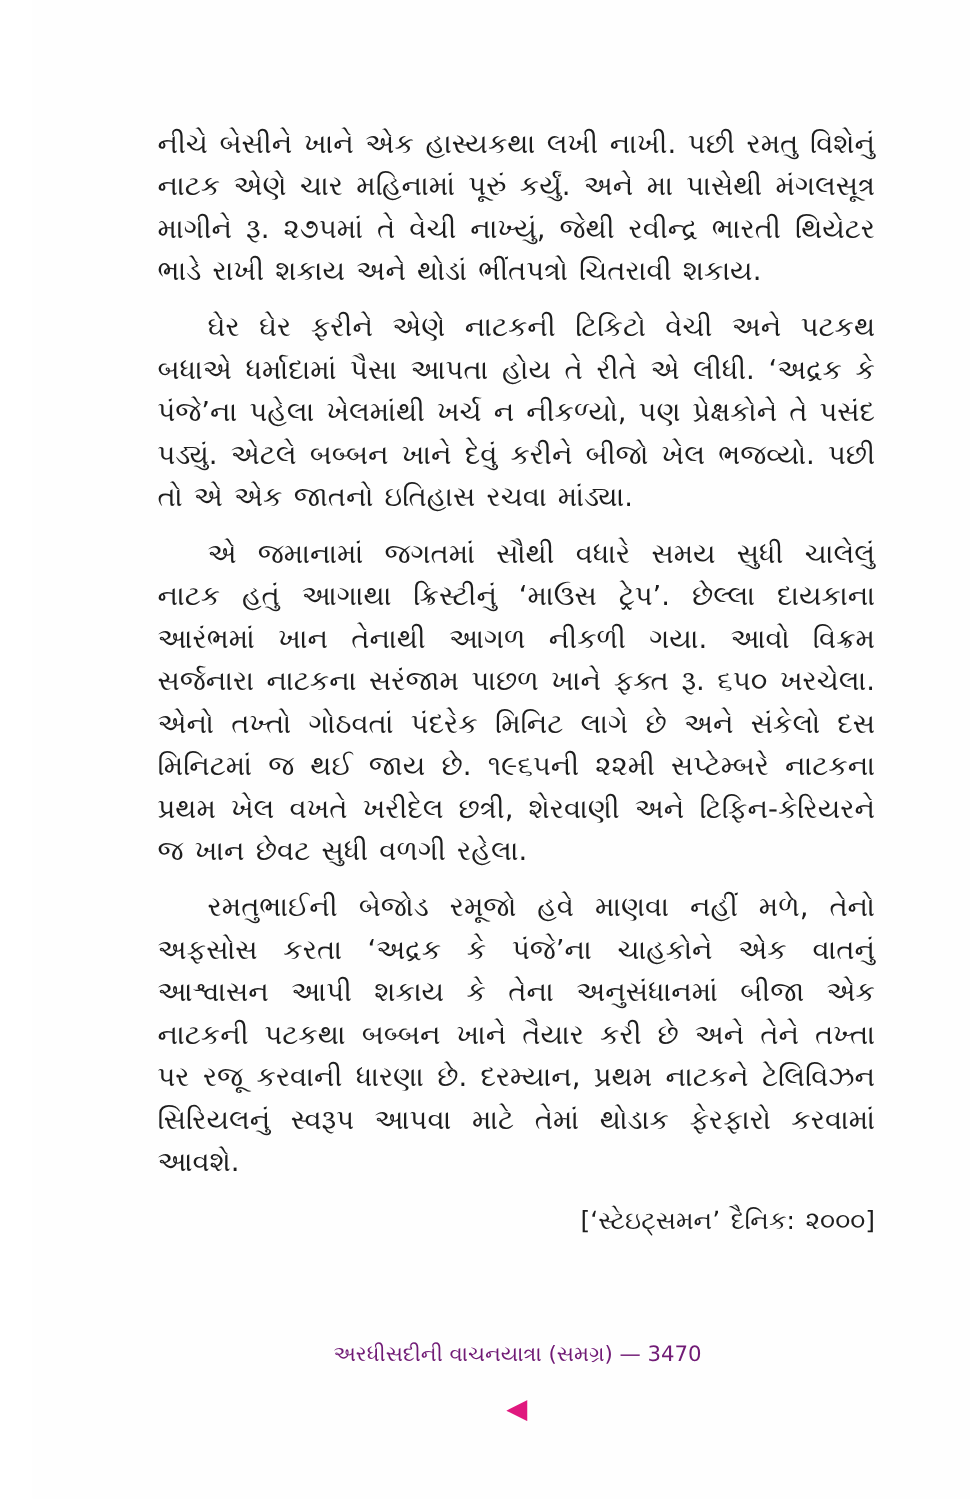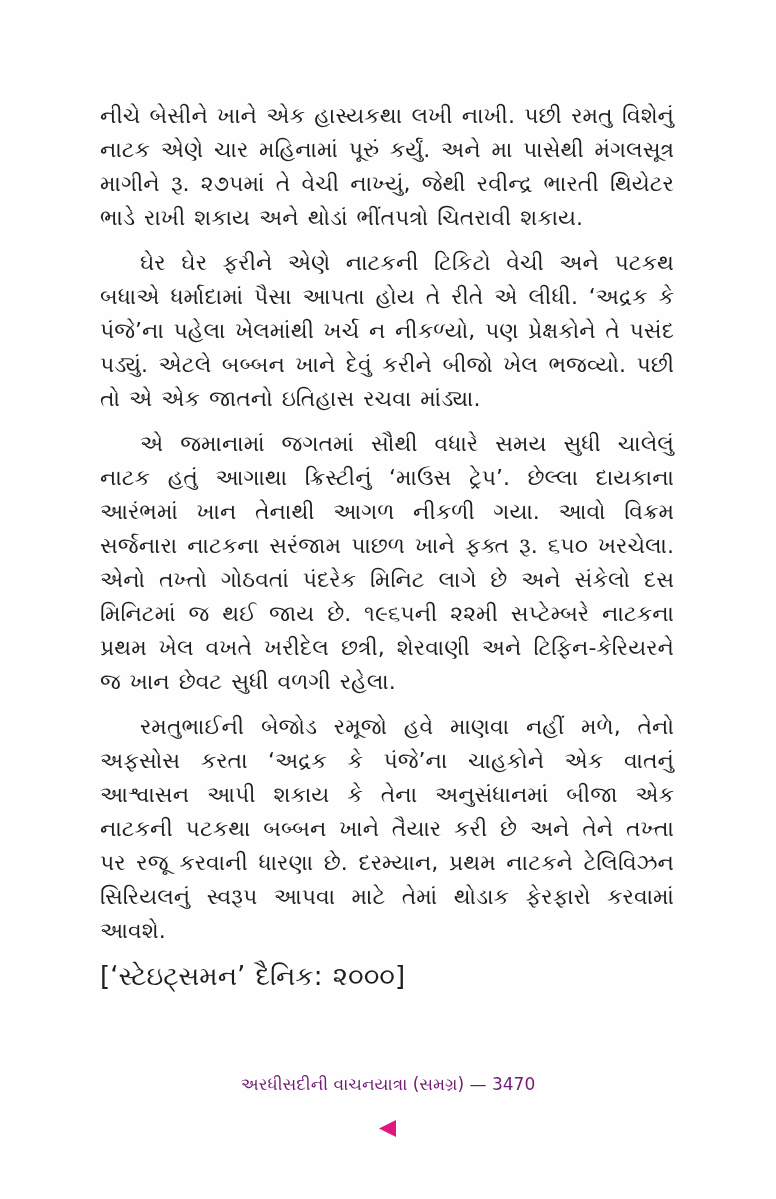--- a/index.html
+++ b/index.html
@@ -9,41 +9,42 @@
     position: relative;
     background: #ffffff;
     font-family: "DejaVu Sans", sans-serif;
     overflow: hidden;
   }
   .page {
     position: absolute;
     inset: 0;
     background: #fefefe;
     color: #1e1e1e;
+    margin-left: 26px;
   }
   .text-block {
     position: absolute;
     left: 100px;
     top: 99px;
     width: 574px;
   }
   .para {
     margin: 0 0 11px 0;
     font-size: 22px;
     line-height: 34px;
     text-align: justify;
     text-indent: 40px;
     word-spacing: 2px;
   }
   .para.no-indent { text-indent: 0; }
   .attribution {
     margin: 6px 0 0 0;
-    font-size: 26px;
+    font-size: 20px;
     line-height: 34px;
-    text-align: left;
+    text-align: right;
     word-spacing: 2px;
   }
   .footer-line {
     position: absolute;
     top: 1073px;
     left: 0;
     width: 776px;
     text-align: center;
     font-size: 17px;
     line-height: 22px;

